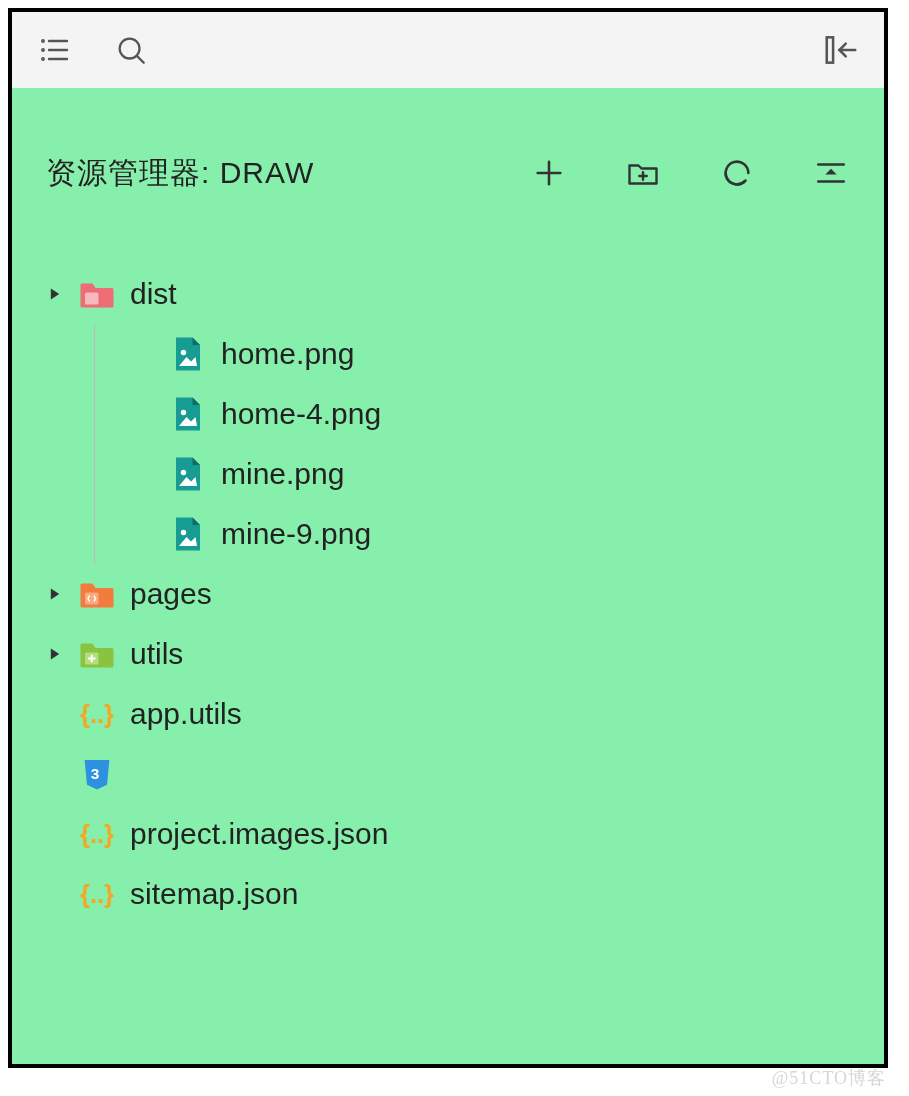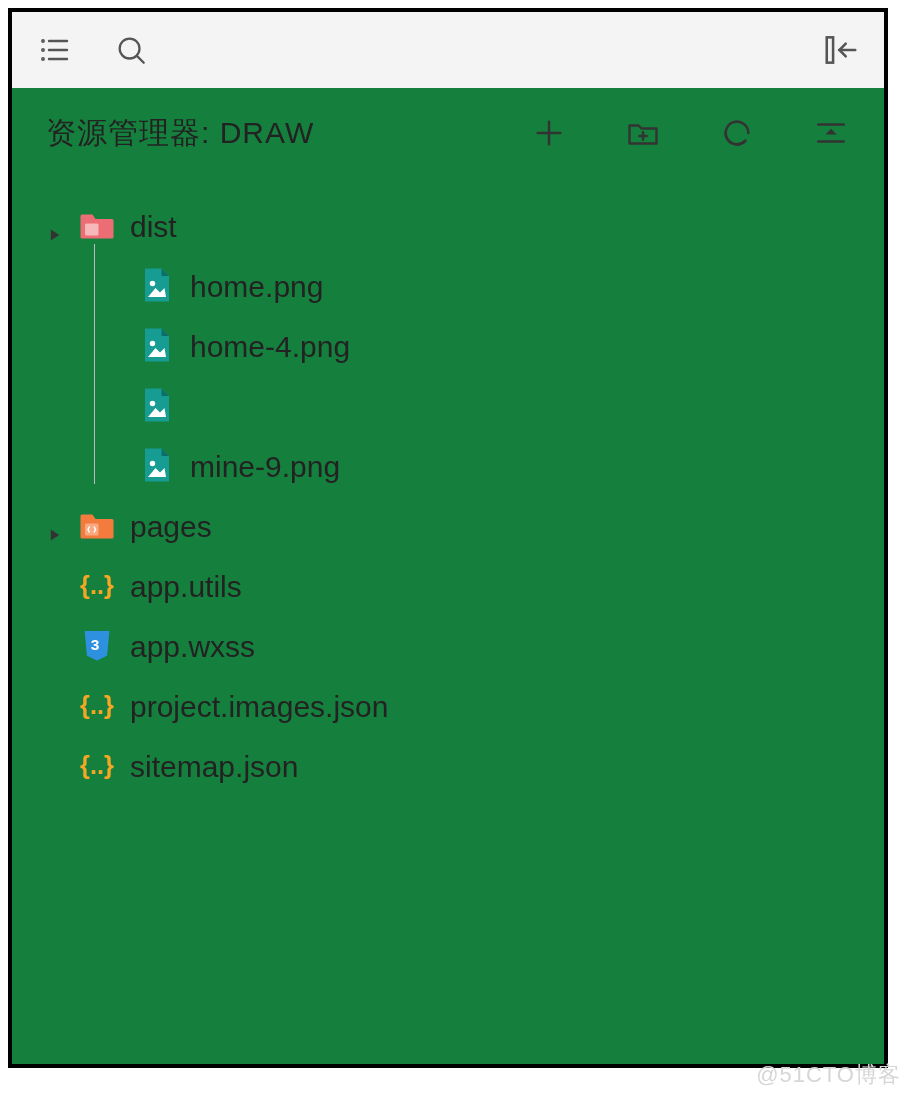--- a/index.html
+++ b/index.html
@@ -10,24 +10,25 @@
     color: #222;
     width: 909px;
     height: 1096px;
     position: relative;
   }
   .frame {
     width: 880px;
     height: 1060px;
     margin: 8px;
     border: 4px solid #000;
-    background: #15803d;
+    background: #86efac;
     display: flex;
     flex-direction: column;
     overflow: hidden;
+    gap: 40px;
   }
   .top-toolbar {
     height: 76px;
     background: #f4f4f4;
     display: flex;
     align-items: center;
     padding: 0 24px;
     gap: 38px;
   }
   .top-toolbar .spacer { flex: 1; }
@@ -59,21 +60,21 @@
   .tree {
     flex: 1;
     padding-top: 6px;
     padding-bottom: 10px;
     font-size: 30px;
     color: #222;
     user-select: none;
   }
   .row {
     display: flex;
-    align-items: flex-end;
+    align-items: center;
     height: 60px;
     padding-left: 34px;
     gap: 14px;
     cursor: pointer;
   }
   .row.selected { background: #f3f3f3; }
   .caret {
     width: 18px; height: 18px;
     display: flex; align-items: center; justify-content: center;
     color: #333;
@@ -81,35 +82,37 @@
   }
   .caret.blank { visibility: hidden; }
   .icon-slot {
     width: 38px; height: 38px;
     display: flex; align-items: center; justify-content: center;
     flex-shrink: 0;
   }
   .label { white-space: nowrap; }
   .child {
     padding-left: 126px;
+    margin-left: 31px;
   }
   .indent-line {
     position: absolute;
     left: 82px;
     top: 0; bottom: 0;
     width: 1px;
     background: #bbb;
   }
   .child-wrap { position: relative; }
   .watermark {
     position: absolute;
-    right: 8px; bottom: 6px;
-    font-size: 22px;
+    right: 23px; bottom: 6px;
+    font-size: 18px;
     color: #d6d6d6;
     letter-spacing: 1px;
+    font-family: Liberation Serif, serif;
   }
   svg { display: block; }
 </style>
 </head>
 <body>
 
 <div class="frame">
 
   <div class="top-toolbar">
     <div class="icon-box">
@@ -217,20 +220,21 @@
 
       <div class="row child">
         <span class="icon-slot">
           <svg width="30" height="36" viewBox="0 0 20 24">
               <path d="M2 1 L13 1 L18 6 L18 23 L2 23 Z" fill="#179c94"></path>
               <path d="M13 1 L13 6 L18 6 Z" fill="#0d6e67"></path>
               <circle cx="7" cy="11" r="1.8" fill="#fff"></circle>
               <path d="M4 20 L9 14 L12 17 L15 14 L16 20 Z" fill="#fff"></path>
             </svg>
         </span>
+        <span class="label">mine.png</span>
       </div>
 
       <div class="row child">
         <span class="icon-slot">
           <svg width="30" height="36" viewBox="0 0 20 24">
               <path d="M2 1 L13 1 L18 6 L18 23 L2 23 Z" fill="#179c94"></path>
               <path d="M13 1 L13 6 L18 6 Z" fill="#0d6e67"></path>
               <circle cx="7" cy="11" r="1.8" fill="#fff"></circle>
               <path d="M4 20 L9 14 L12 17 L15 14 L16 20 Z" fill="#fff"></path>
             </svg>
@@ -248,20 +252,36 @@
       <span class="icon-slot">
         <svg width="36" height="30" viewBox="0 0 24 20">
             <path d="M1 4 L1 18 Q1 19 2 19 L22 19 Q23 19 23 18 L23 7 Q23 6 22 6 L11 6 L9 3 L2 3 Q1 3 1 4 Z" fill="#f47b3e"></path>
             <rect x="4" y="9" width="9" height="8" rx="1" fill="#f9a97f"></rect>
             <path d="M7 15 L6 13 L7 11 M10 11 L11 13 L10 15" stroke="#fff" stroke-width="1" fill="none"></path>
           </svg>
       </span>
       <span class="label">pages</span>
     </div>
 
+    <div class="row">
+      <span class="caret">
+        <svg width="14" height="14" viewBox="0 0 10 10">
+            <polygon points="2,1 8,5 2,9" fill="#333"></polygon>
+          </svg>
+      </span>
+      <span class="icon-slot">
+        <svg width="36" height="30" viewBox="0 0 24 20">
+            <path d="M1 4 L1 18 Q1 19 2 19 L22 19 Q23 19 23 18 L23 7 Q23 6 22 6 L11 6 L9 3 L2 3 Q1 3 1 4 Z" fill="#8ac341"></path>
+            <rect x="4" y="9" width="9" height="8" rx="1" fill="#b3dd7f"></rect>
+            <line x1="8.5" y1="10.5" x2="8.5" y2="15.5" stroke="#fff" stroke-width="1.4"></line>
+            <line x1="6" y1="13" x2="11" y2="13" stroke="#fff" stroke-width="1.4"></line>
+          </svg>
+      </span>
+      <span class="label">utils</span>
+    </div>
 
 
     <div class="row">
       <span class="caret blank">
           <svg width="14" height="14"></svg>
         </span>
       <span class="icon-slot">
         <svg width="34" height="30" viewBox="0 0 24 20">
             <text x="0" y="16" font-size="18" font-weight="600" fill="#f5a623" font-family="Arial">{..}</text>
           </svg>
@@ -272,21 +292,20 @@
     <div class="row">
       <span class="caret blank">
           <svg width="14" height="14"></svg>
         </span>
       <span class="icon-slot">
         <svg width="32" height="34" viewBox="0 0 20 22">
             <path d="M2 2 L18 2 L16.5 18 L10 21 L3.5 18 Z" fill="#2e91e0"></path>
             <text x="6" y="14" font-size="10" font-weight="bold" fill="#fff" font-family="Arial">3</text>
           </svg>
       </span>
-      <span class="label">app.wxss</span>
     </div>
 
     <div class="row">
       <span class="caret blank">
           <svg width="14" height="14"></svg>
         </span>
       <span class="icon-slot">
         <svg width="34" height="30" viewBox="0 0 24 20">
             <text x="0" y="16" font-size="18" font-weight="600" fill="#f5a623" font-family="Arial">{..}</text>
           </svg>

